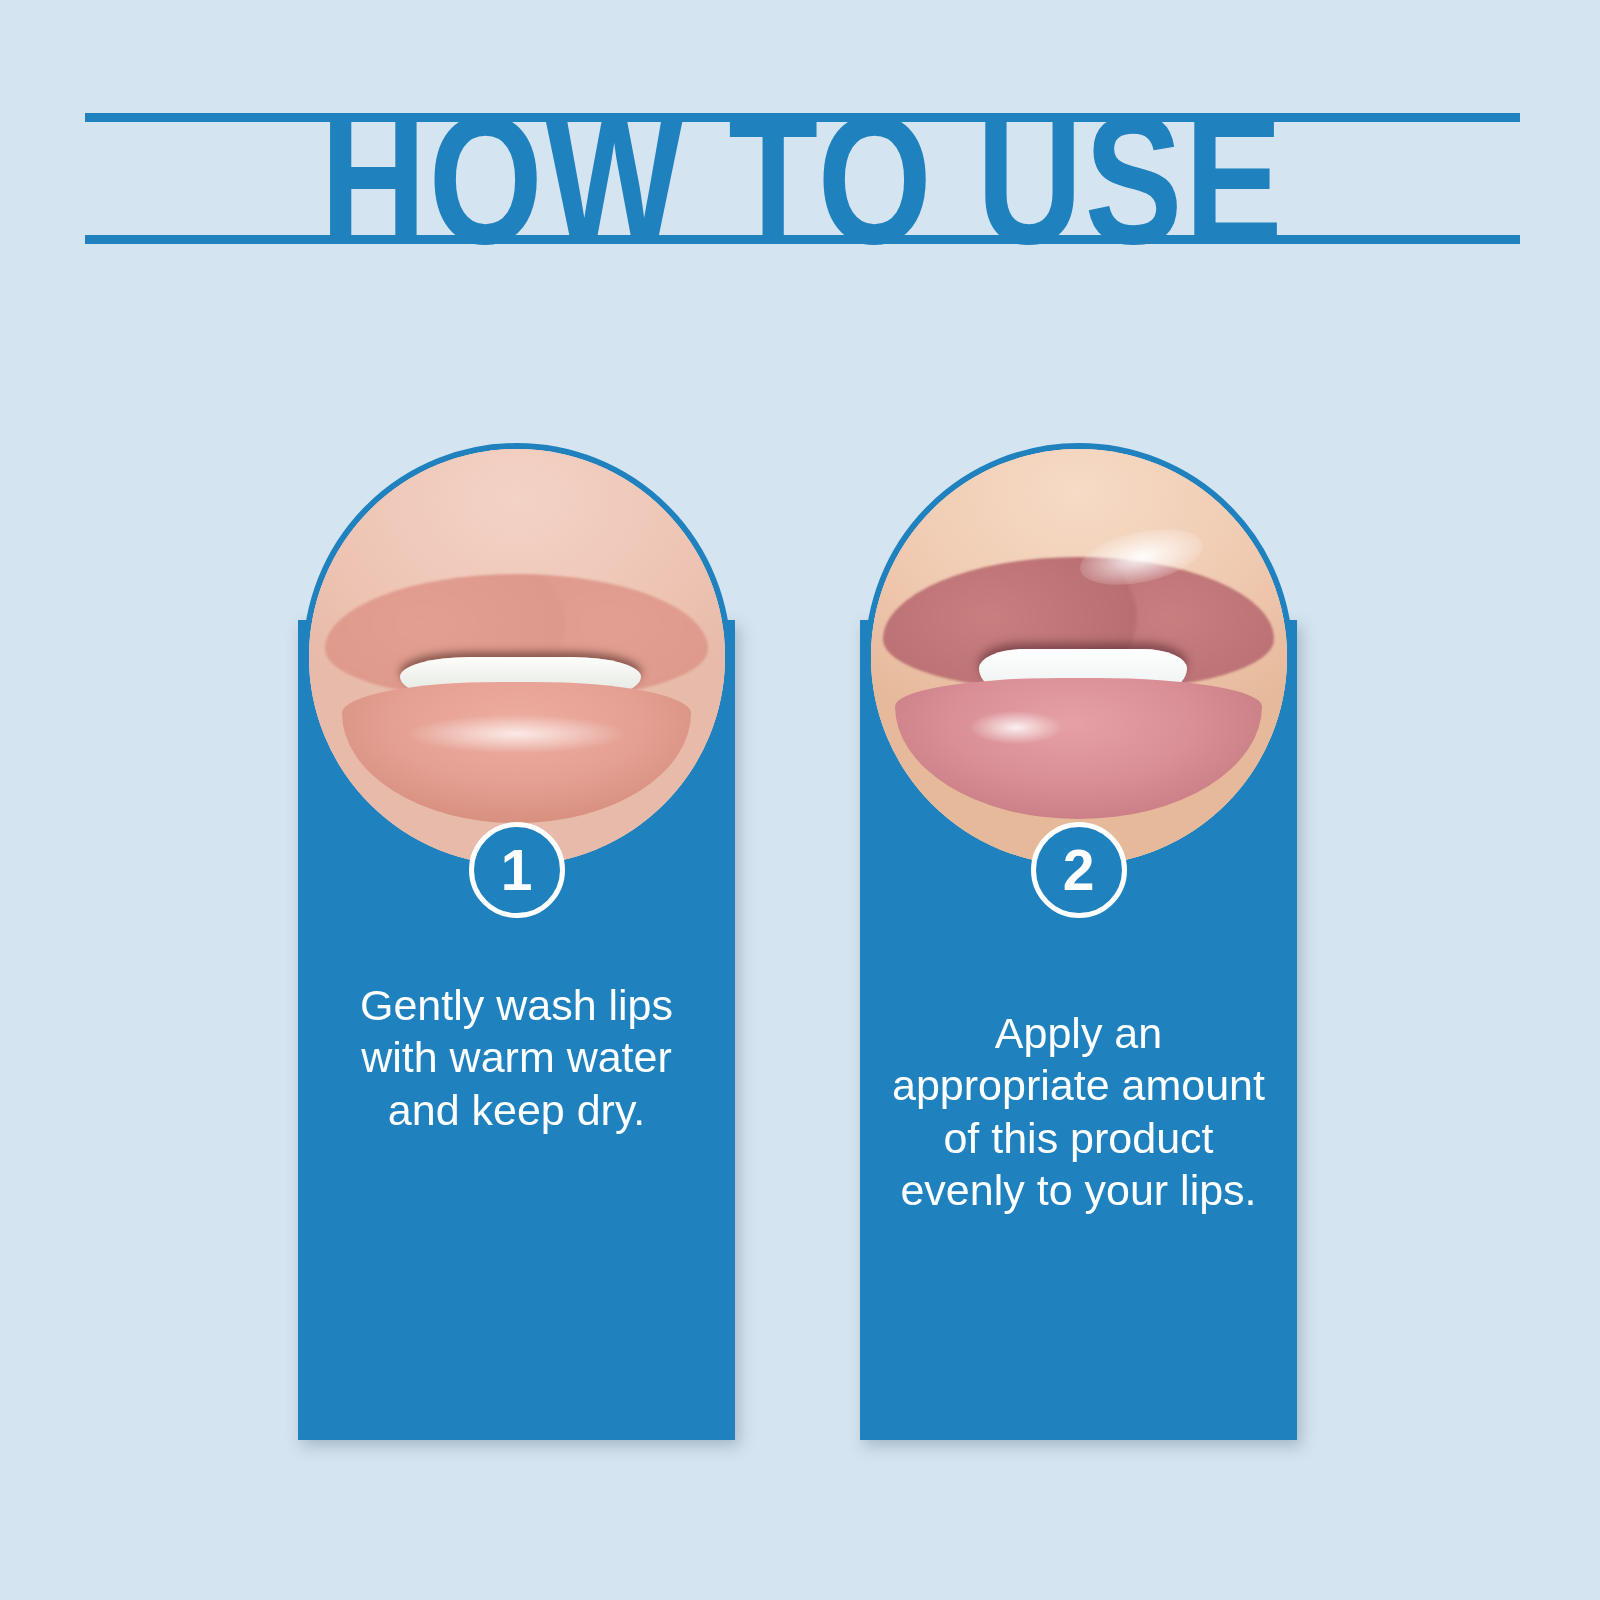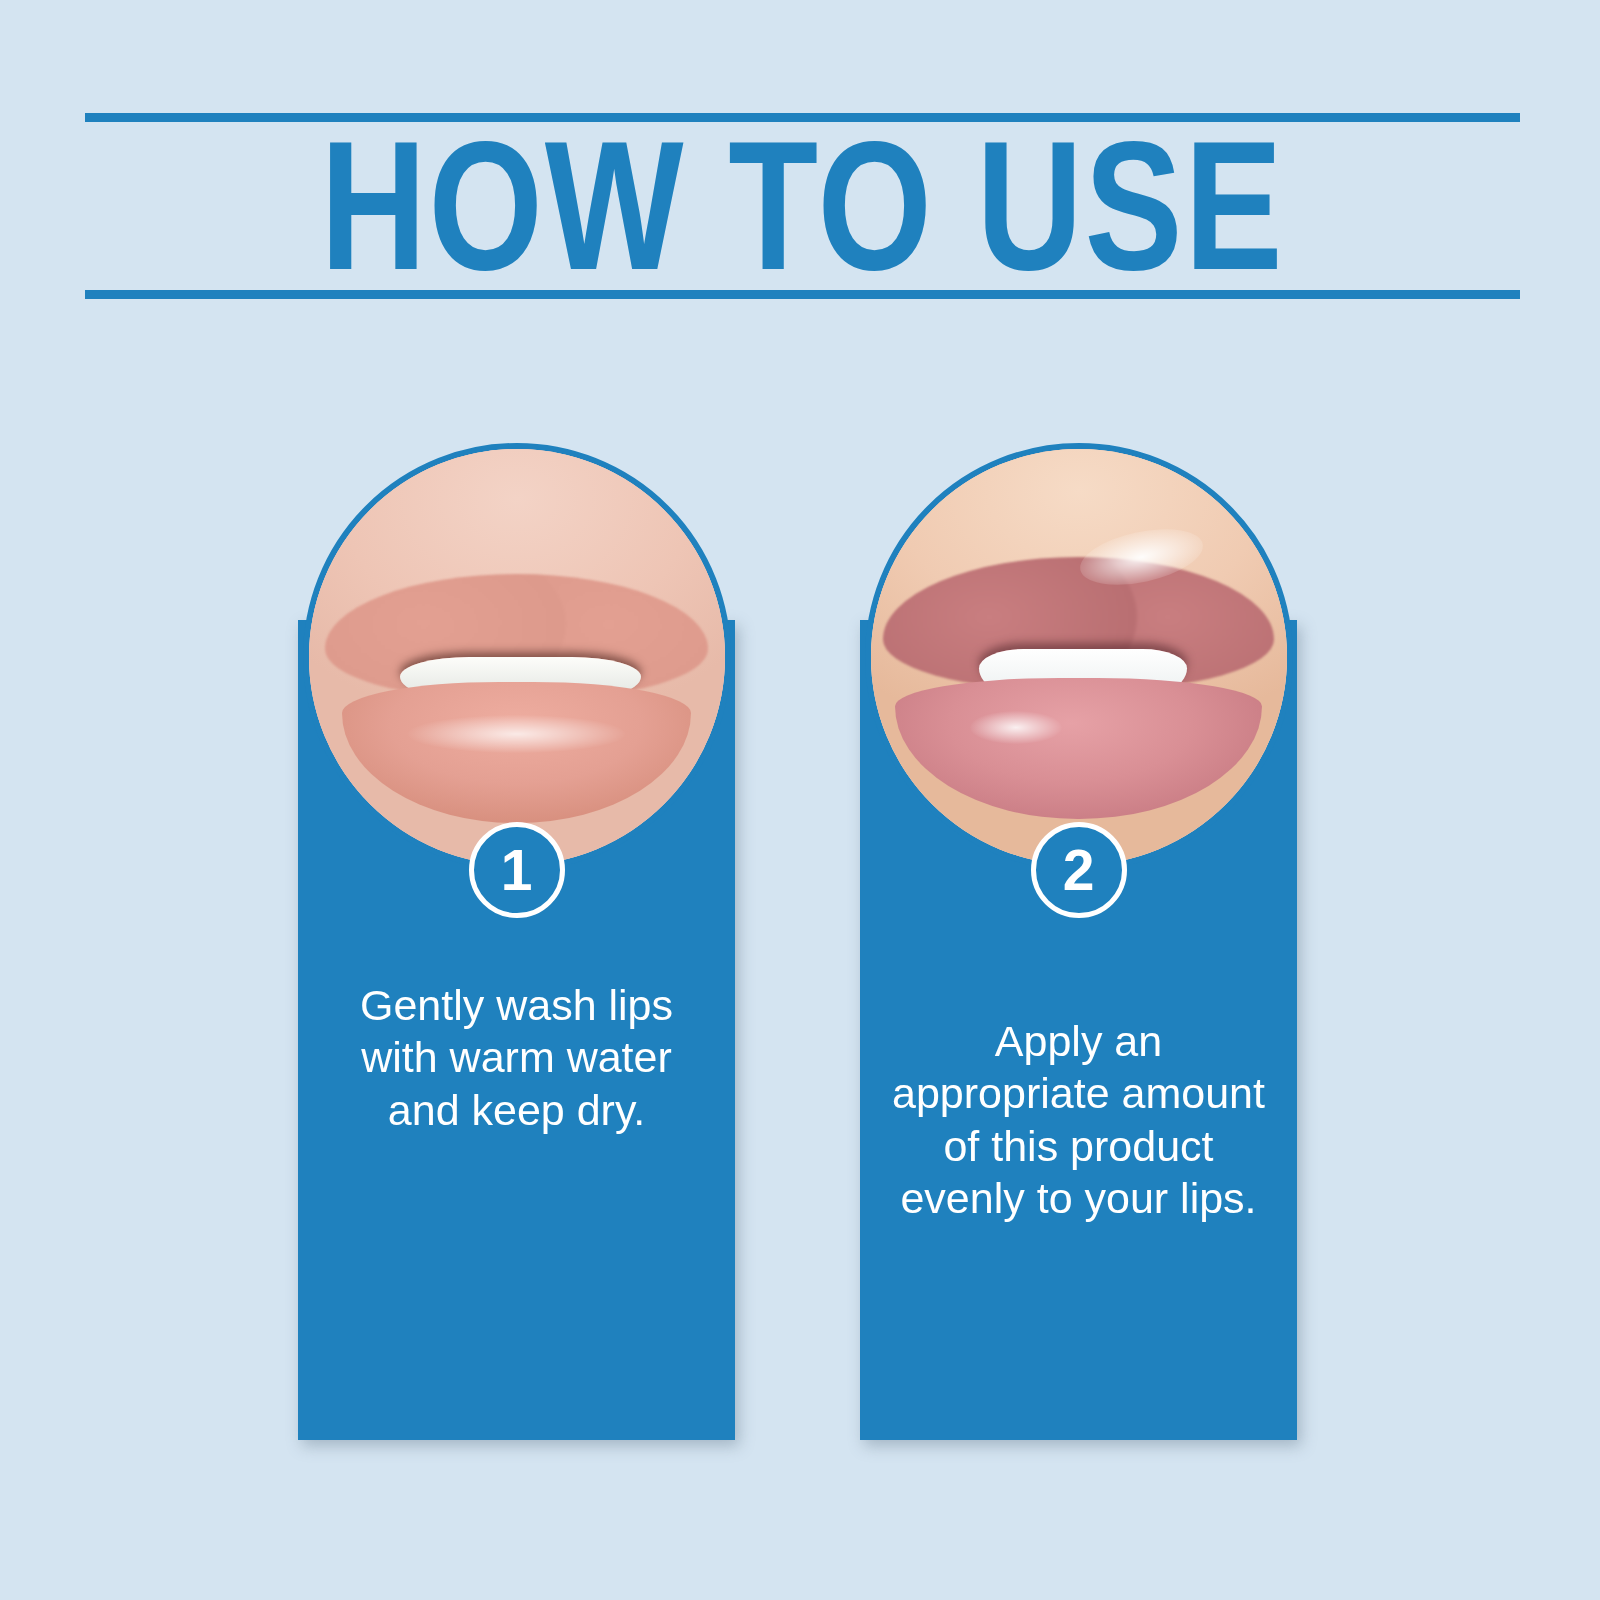--- a/index.html
+++ b/index.html
@@ -12,21 +12,21 @@
   body {
     background:#d4e4f1;
     font-family:"Liberation Sans", sans-serif;
     position:relative;
   }
 
   
   #header {
     position:absolute;
     left:85px; top:113px;
-    width:1435px; height:186px;
+    width:1435px; height:131px;
   }
   .rule {
     position:absolute;
     left:0; width:100%;
     height:9px;
     background:#1f81be;
   }
   .rule.top { top:0; }
   .rule.bottom { bottom:0; }
 
@@ -203,21 +203,21 @@
     left:10px;
     width:417px;
     color:#ffffff;
     text-align:center;
     font-size:43px;
     line-height:1.22;
     font-weight:normal;
     white-space:pre-line;
   }
   .s1 .caption { top:359px; }
-  .s2 .caption { top:395px; }
+  .s2 .caption { top:387px; }
 </style>
 </head>
 <body>
 
 <div id="header">
   <div class="rule top"></div>
   <div id="page-title">HOW TO USE</div>
   <div class="rule bottom"></div>
 </div>
 

